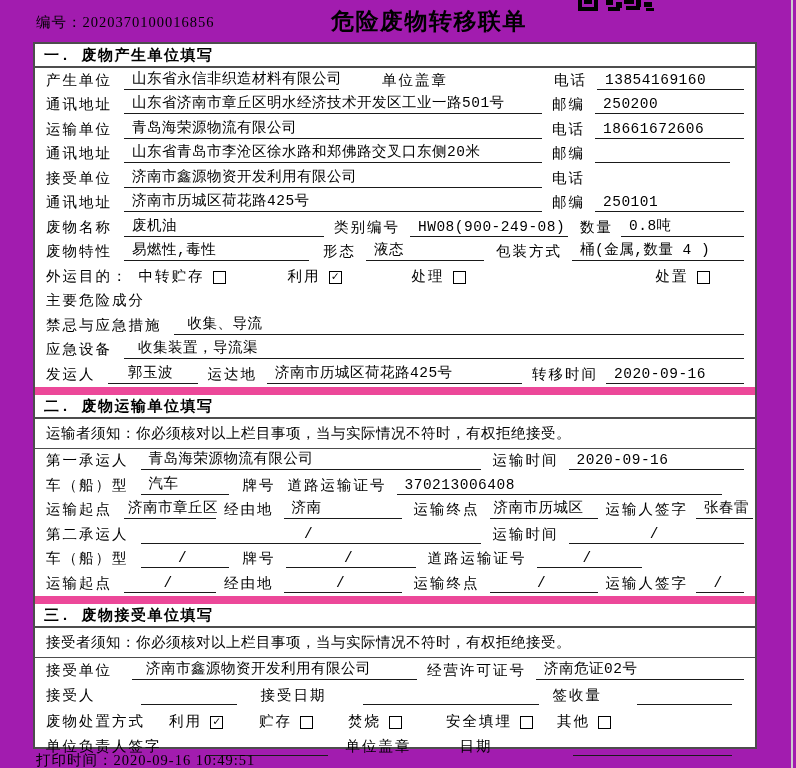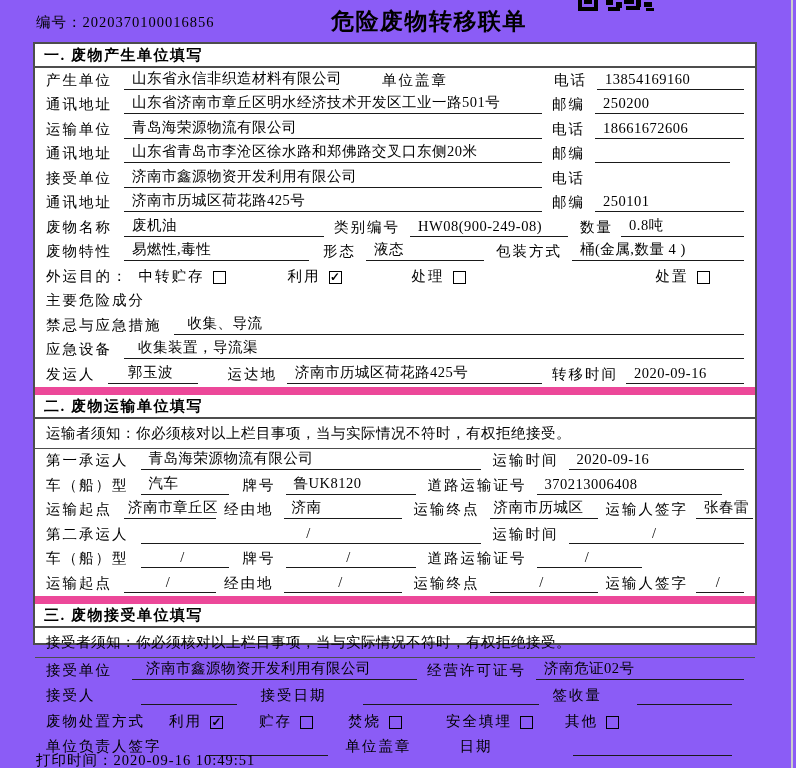--- a/index.html
+++ b/index.html
@@ -1,23 +1,23 @@
 <!DOCTYPE html>
 <html><head>
 <meta charset="utf-8">
 <style>
   html,body{margin:0;padding:0;background:#fff;}
-  .page{position:relative;width:796px;height:768px;background:#8b5cf6;overflow:hidden;
+  .page{position:relative;width:796px;height:768px;background:#a21caf;overflow:hidden;
         font-family:"Liberation Serif","DejaVu Serif",serif;color:#000;}
   .serial{position:absolute;left:36px;top:13px;font-size:14.5px;letter-spacing:1px;white-space:nowrap;}
   .doc-title{position:absolute;left:331px;top:6px;font-size:23px;font-weight:bold;letter-spacing:1.5px;white-space:nowrap;}
   .qr{position:absolute;left:578px;top:0;width:78px;height:11px;}
   .edge-line{position:absolute;left:791px;top:0;width:2px;height:768px;background:#cccccc;}
-  .formbox{position:absolute;left:33px;top:42px;width:724px;height:603px;border:2px solid #4d4d4d;
-           box-sizing:border-box;display:flex;flex-direction:column;background:#fff;}
+  .formbox{position:absolute;left:33px;top:42px;width:724px;height:707px;border:2px solid #4d4d4d;
+           box-sizing:border-box;display:flex;flex-direction:column;background:#fff;font-family:Liberation Mono, monospace;}
   .sec{box-sizing:border-box;}
   .sec + .sec{border-top:8px solid #ec4899;}
   .sechead{height:24px;box-sizing:border-box;border-bottom:2px solid #4d4d4d;font-weight:bold;
            font-size:15px;letter-spacing:1.5px;padding:2px 0 0 9px;white-space:nowrap;}
   .row{display:flex;align-items:flex-end;box-sizing:border-box;padding:0 11px 3px 11px;
        font-size:14.5px;white-space:nowrap;}
   .sec1 .row{height:24.54px;}
   .sec2 .row{height:24.5px;}
   .sec3 .row{height:25.25px;}
   .notes{height:30px;box-sizing:border-box;border-bottom:1.5px solid #4d4d4d;display:flex;
@@ -26,22 +26,22 @@
   .txt{letter-spacing:2px;flex:none;text-align:center;}
   .ul{border-bottom:1.4px solid #1a1a1a;box-sizing:border-box;padding:0 4px 1px 8px;flex:none;
       letter-spacing:0.5px;min-height:17px;}
   .fx{flex:1 1 auto;}
   .ctr{text-align:center;padding-left:0;}
   .cb{flex:none;width:13px;height:13px;border:1.6px solid #000;box-sizing:border-box;
       margin:0 0 2px 8px;font-size:12px;line-height:10px;text-align:center;font-weight:bold;}
   .print-line{position:absolute;left:36px;top:751px;font-size:14.5px;letter-spacing:1px;white-space:nowrap;}
   
   .m8{margin-left:8px}.m10{margin-left:10px}.m12{margin-left:12px}.m14{margin-left:14px}
-  .m18{margin-left:18px}.m20{margin-left:20px}.m22{margin-left:30px}.m24{margin-left:24px}
-  .m28{margin-left:35px}.m32{margin-left:32px}.m36{margin-left:36px}.m43{margin-left:43px}
+  .m18{margin-left:18px}.m20{margin-left:20px}.m22{margin-left:10px}.m24{margin-left:24px}
+  .m28{margin-left:35px}.m32{margin-left:24px}.m36{margin-left:36px}.m43{margin-left:43px}
   .m44{margin-left:44px}.m45{margin-left:45px}.m48{margin-left:48px}.m62{margin-left:62px}
   .m70{margin-left:70px}.m80{margin-left:80px}.m106{margin-left:106px}.m190{margin-left:190px}
   .mr12{margin-right:12px}.mr14{margin-right:14px}.mr22{margin-right:22px}
 </style>
 </head>
 <body>
 
 <div class="page">
 
   <div class="serial">
@@ -179,21 +179,20 @@
         <span class="lbl">第一承运人</span>
         <span class="ul m12" style="width:340px">青岛海荣源物流有限公司</span>
         <span class="lbl m12">运输时间</span>
         <span class="ul fx m10">2020-09-16</span>
       </div>
 
       <div class="row">
         <span class="lbl">车（船）型</span>
         <span class="ul m12" style="width:88px">汽车</span>
         <span class="lbl m14">牌号</span>
-        <span class="ul m10" style="width:130px">鲁UK8120</span>
         <span class="lbl m12">道路运输证号</span>
         <span class="ul fx m10 mr22">370213006408</span>
       </div>
 
       <div class="row">
         <span class="lbl">运输起点</span>
         <span class="ul m12" style="width:92px;padding-left:4px">济南市章丘区</span>
         <span class="lbl m8">经由地</span>
         <span class="ul m10" style="width:118px">济南</span>
         <span class="lbl m12">运输终点</span>

